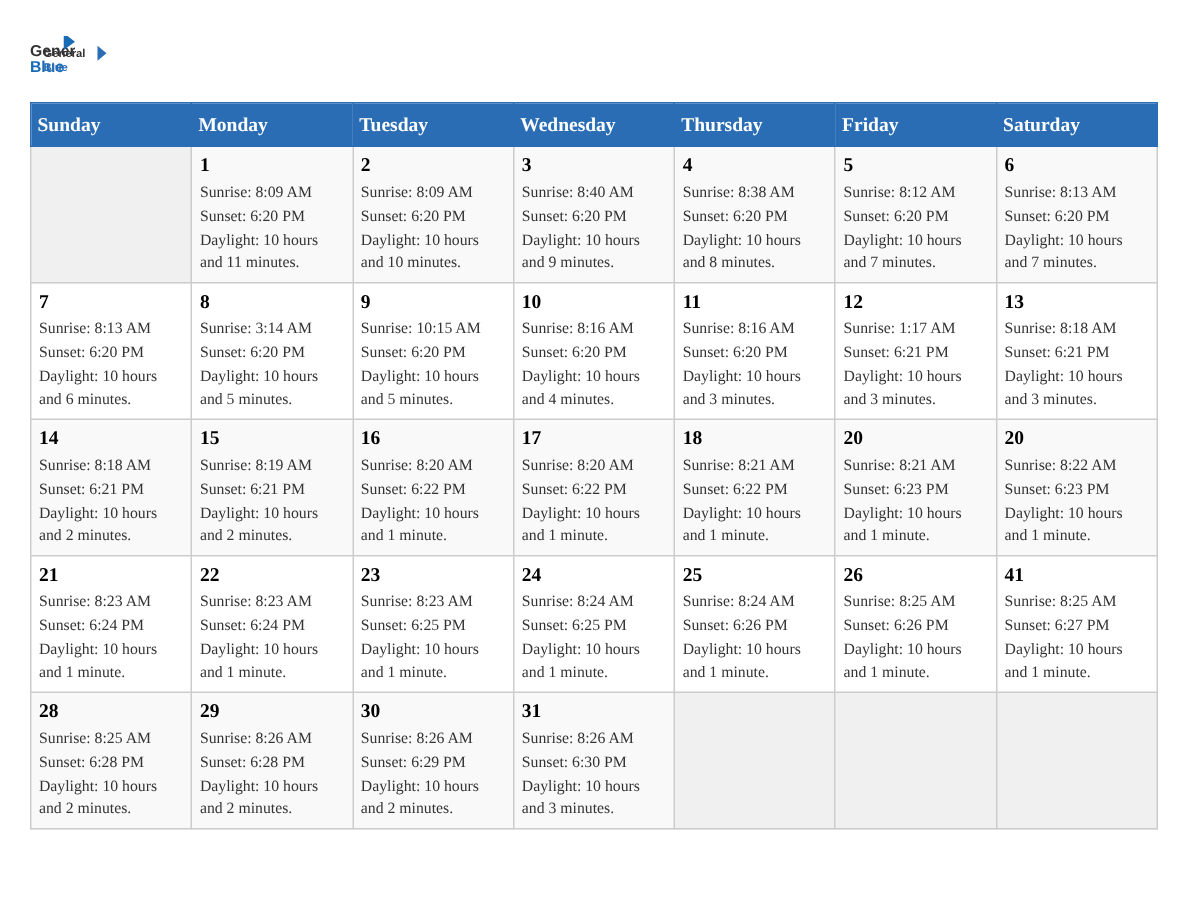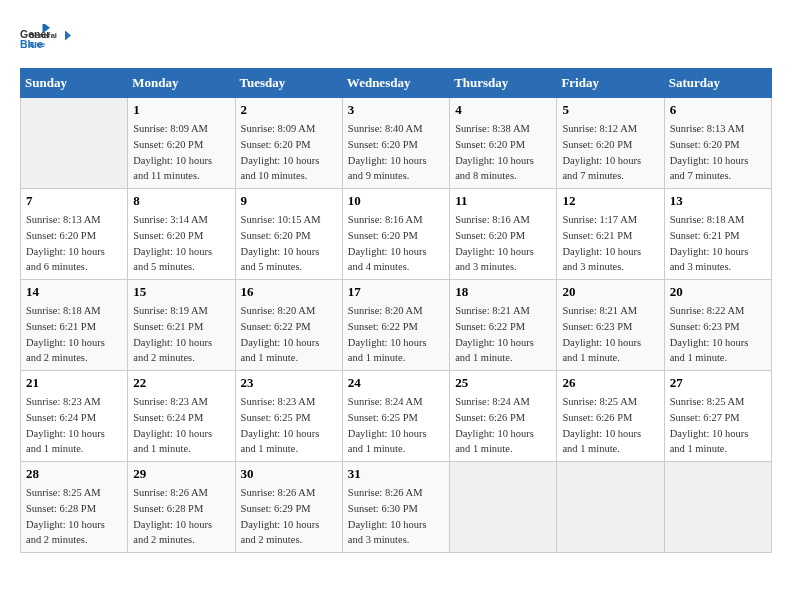--- a/index.html
+++ b/index.html
@@ -329,21 +329,21 @@
         </td>
         <td>
           <span class="day-num">26</span>
           <div class="day-info">
             <span>Sunrise: 8:25 AM</span><br>
             <span>Sunset: 6:26 PM</span><br>
             <span>Daylight: 10 hours and 1 minute.</span>
           </div>
         </td>
         <td>
-          <span class="day-num">27</span>
+          <span class="day-num">41</span>
           <div class="day-info">
             <span>Sunrise: 8:25 AM</span><br>
             <span>Sunset: 6:27 PM</span><br>
             <span>Daylight: 10 hours and 1 minute.</span>
           </div>
         </td>
       </tr>
       <tr>
         <td>
           <span class="day-num">28</span>

